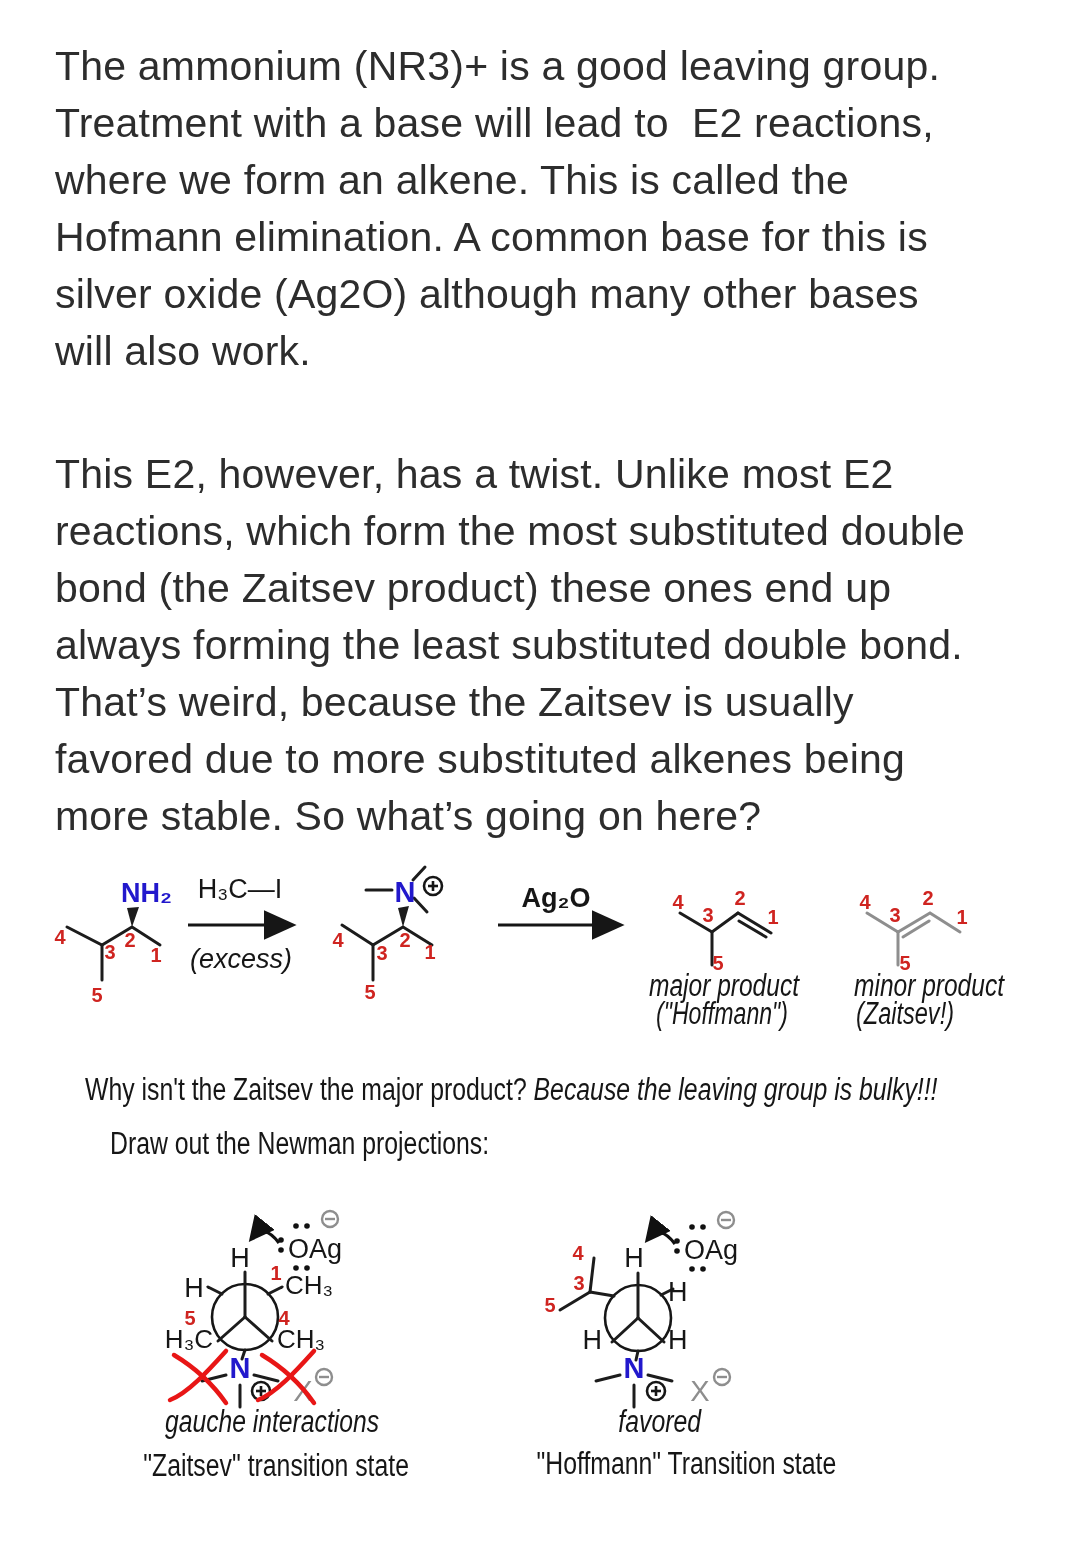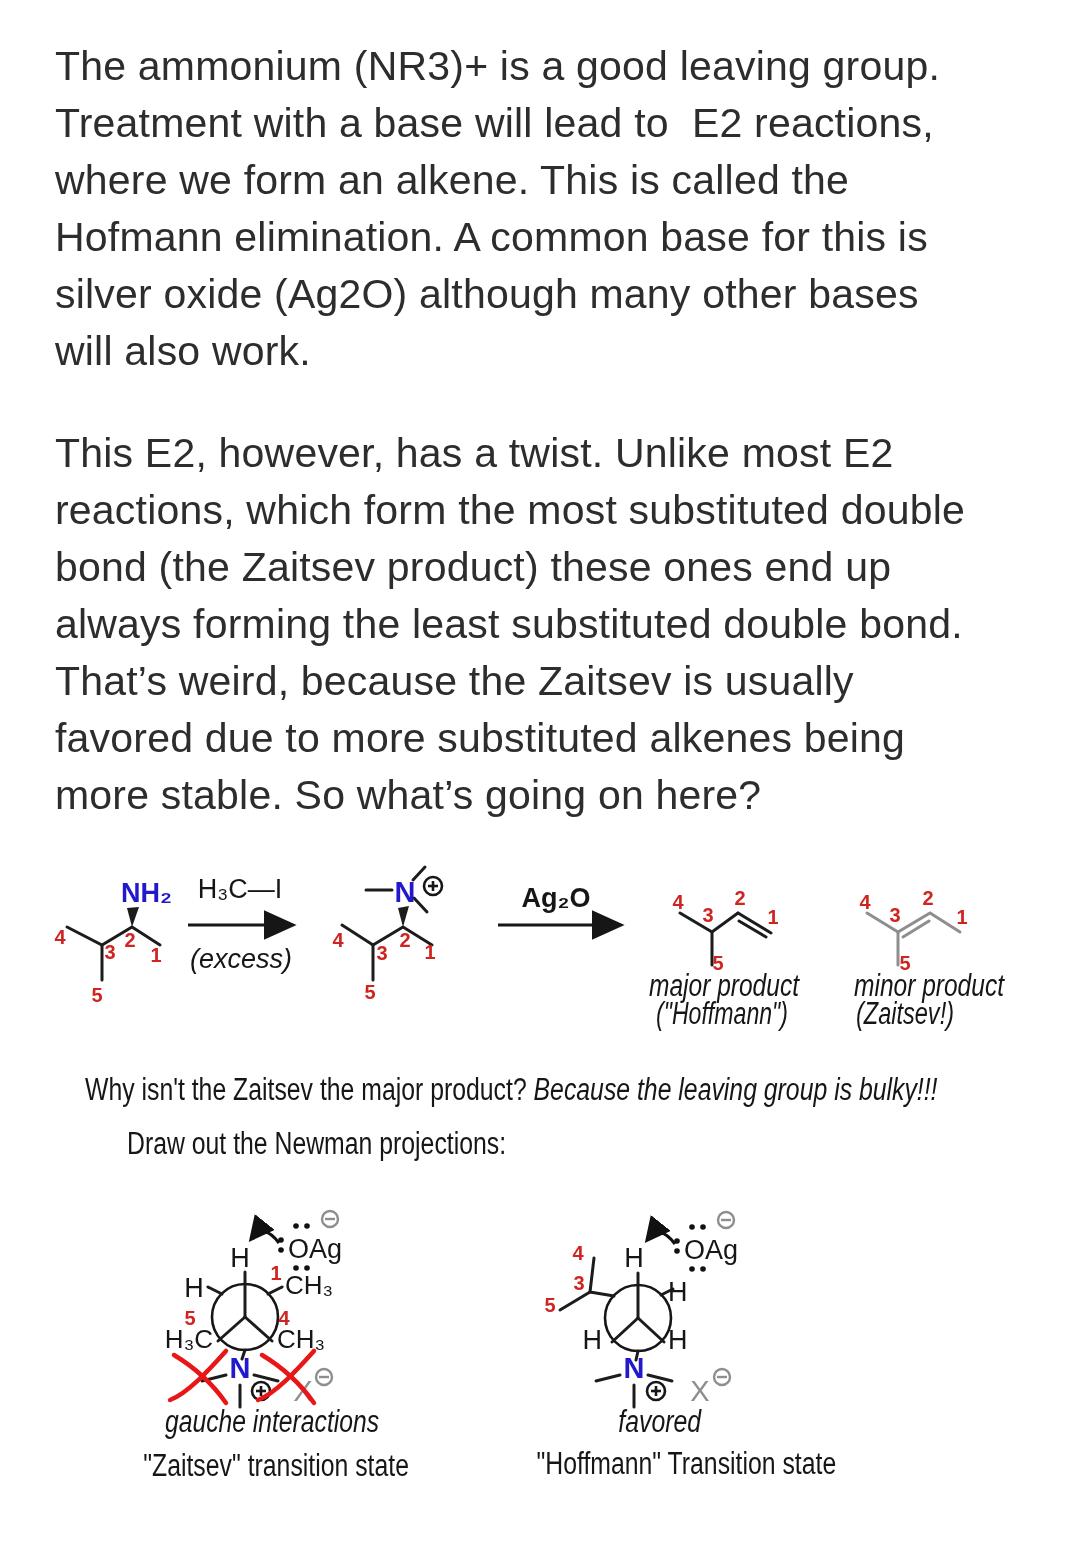--- a/index.html
+++ b/index.html
@@ -1,21 +1,21 @@
 <!DOCTYPE html>
 <html style="--ink: #2d2d2d; --bond: #1c1c1c; --red: #cf2420; --blue: #2218cc; --gray: #8e8e8e; --gauche: #e81616;"><head>
 <meta charset="utf-8">
 <style>
   html,body{margin:0;padding:0;background:#ffffff;}
   .page{position:relative;width:1068px;height:1555px;background:#fff;overflow:hidden;
         font-family:"Liberation Sans","DejaVu Sans",sans-serif;}
   .para{position:absolute;left:55px;width:990px;margin:0;white-space:pre-wrap;
         font-size:41px;line-height:57px;color:var(--ink);letter-spacing:.2px;}
   #p1{top:38px;}
-  #p2{top:425px;}
+  #p2{top:446px;}
   .labelline{position:absolute;color:#111;}
   .cond{display:inline-block;font-size:31px;transform:scaleX(.8);transform-origin:left top;white-space:nowrap;color:#161616;}
   .cond i{font-style:italic;}
   .capwrap{position:absolute;width:420px;text-align:center;}
   .capwrap .cond{transform-origin:center top;}
   svg{position:absolute;left:0;font-family:"Liberation Sans","DejaVu Sans",sans-serif;}
   svg text{fill:#161616;}
   .bond{stroke:var(--bond);stroke-width:3;stroke-linecap:round;fill:none;}
   .bondg{stroke:var(--gray);stroke-width:3;stroke-linecap:round;fill:none;}
   .thin{stroke:#161616;stroke-width:2.6;fill:none;}
@@ -120,21 +120,21 @@
       <text class="rnum" x="962" y="74" text-anchor="middle">1</text>
       <text class="rnum" x="905" y="120" text-anchor="middle">5</text>
       <text class="itsvg" x="929" y="146" font-size="31" text-anchor="middle" textLength="150" lengthAdjust="spacingAndGlyphs">minor product</text>
       <text class="itsvg" x="905" y="174" font-size="31" text-anchor="middle" textLength="98" lengthAdjust="spacingAndGlyphs">(Zaitsev!)</text>
     </g>
   </svg>
 
   <div class="labelline" style="left:85px;top:1072px;">
     <span class="cond"><span>Why isn't the Zaitsev the major product? </span><i>Because the leaving group is bulky!!!</i></span>
   </div>
-  <div class="labelline" style="left:127px;top:1126px;">
+  <div class="labelline" style="left:110px;top:1126px;">
     <span class="cond">Draw out the Newman projections:</span>
   </div>
 
   <svg style="top:1195px" width="1068" height="250" viewBox="0 0 1068 250">
     <defs>
       <marker id="mSm" viewBox="0 0 10 10" refX="8" refY="5" markerWidth="8" markerHeight="8" orient="auto">
         <path d="M0,0 L10,5 L0,10 z" fill="#111"></path>
       </marker>
     </defs>
 

